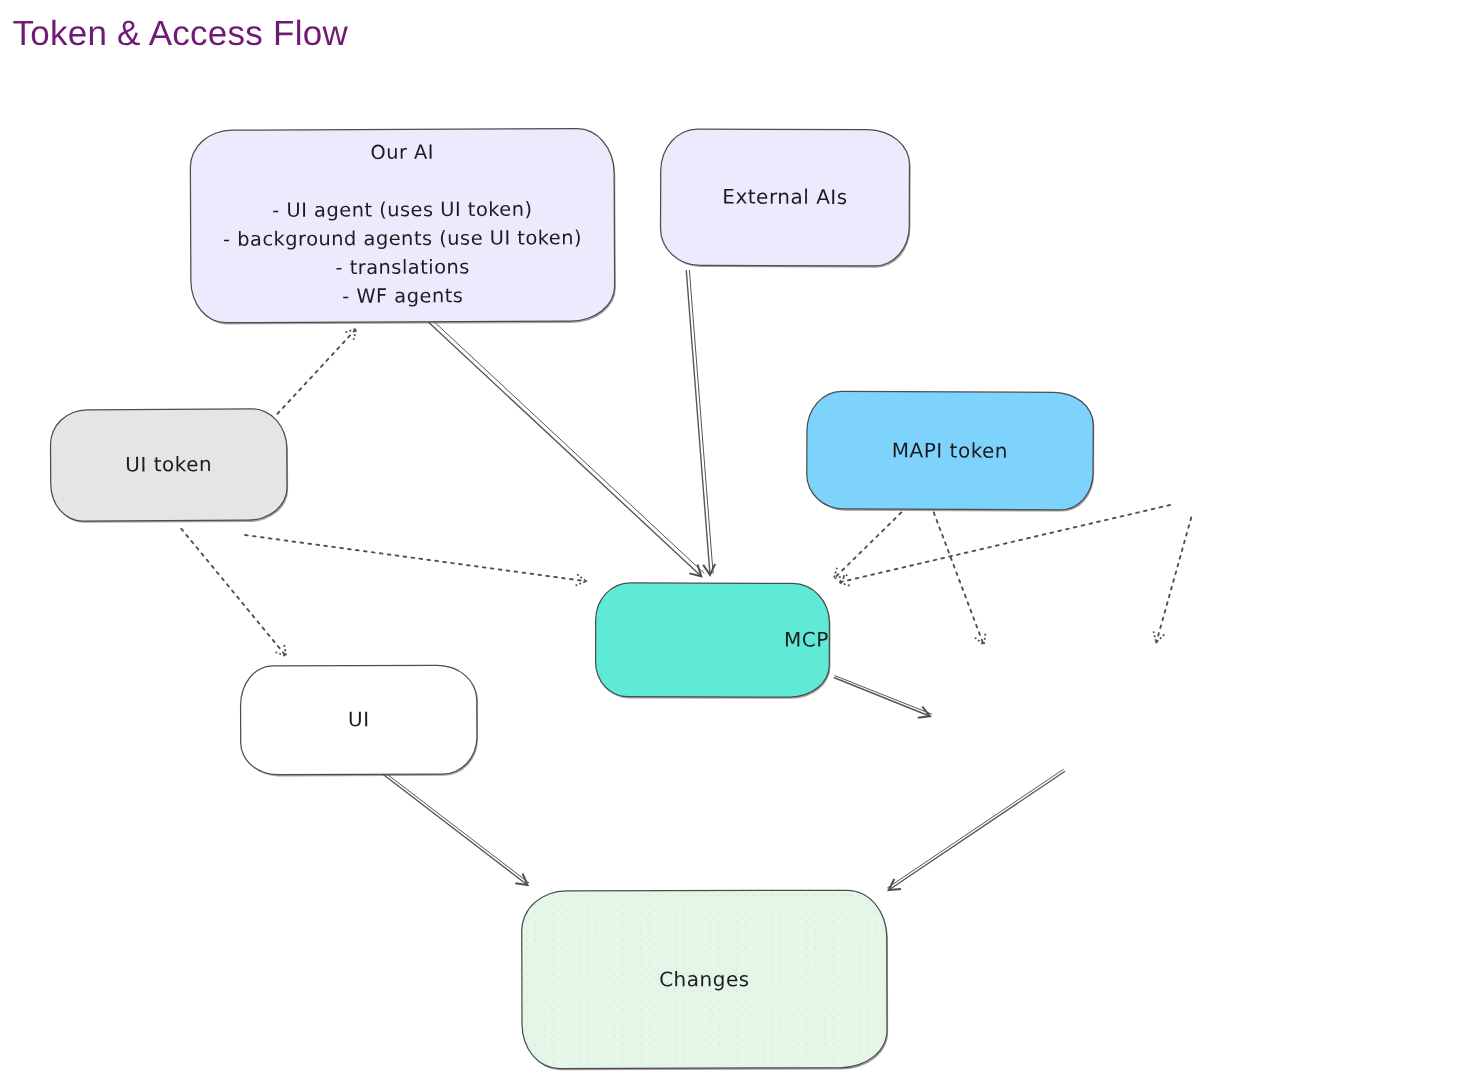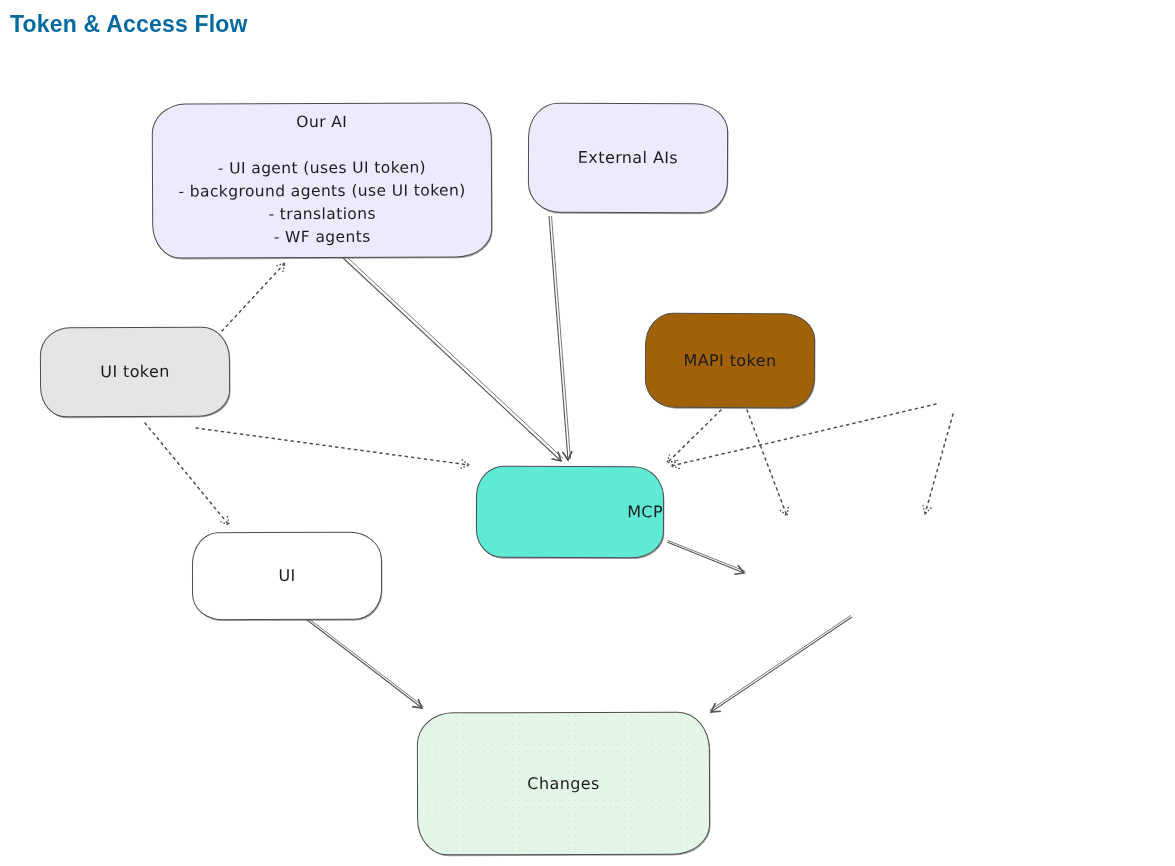--- a/index.html
+++ b/index.html
@@ -6,21 +6,21 @@
   html, body {
     width: 1175px; height: 866px;
     background: #ffffff;
     font-family: "DejaVu Sans", sans-serif;
     overflow: hidden;
   }
   .page { position: relative; width: 1175px; height: 866px; background: #ffffff; }
   .page-title {
     position: absolute; left: 10px; top: 11px;
     font-family: "Liberation Sans", sans-serif;
-    font-size: 23px; font-weight: 700; color: #0369a1;
+    font-size: 28px; font-weight: 400; color: #701a75;
     letter-spacing: 0.2px;
   }
   .canvas { position: absolute; inset: 0; padding-left: 25px; }
   svg.edges { position: absolute; left: 0; top: 0; width: 1175px; height: 866px; }
 
   .node {
     position: absolute;
     border: 1.6px solid #4d4d4d;
     display: flex; flex-direction: column;
     align-items: center; justify-content: center;
@@ -29,21 +29,21 @@
     font-size: 16px;
     letter-spacing: 0.4px;
     box-shadow: 1px 1.5px 0 -0.6px rgba(90,90,90,0.55);
   }
   .node .label { line-height: 1.45; }
 
   
   .n-our-ai      { left:152px; top:103px; width:340px; height:155px; background:#eceafc; border-radius: 34px 30px 36px 28px / 30px 36px 28px 34px; transform: rotate(-0.25deg); }
   .n-external-ais{ left:528px; top:103px; width:200px; height:110px; background:#eceafc; border-radius: 30px 34px 28px 32px / 34px 28px 32px 30px; transform: rotate(0.2deg); }
   .n-ui-token    { left:40px;  top:327px; width:190px; height:90px;  background:#e5e5e5; border-radius: 30px 28px 32px 26px / 28px 32px 26px 30px; transform: rotate(-0.3deg); }
-  .n-mapi-token  { left:645px; top:313px; width:170px; height:95px;  background:#a16207; border-radius: 28px 32px 26px 30px / 32px 26px 30px 28px; transform: rotate(0.25deg); }
+  .n-mapi-token  { left:645px; top:313px; width:230px; height:95px;  background:#7dd3fc; border-radius: 28px 32px 26px 30px / 32px 26px 30px 28px; transform: rotate(0.25deg); }
   .n-pat         { left:938px; top:316px; width:212px; height:94px;  background:#ebebeb; border-radius: 32px 26px 30px 28px / 26px 30px 28px 32px; transform: rotate(-0.2deg); }
   .n-mcp         { left:476px; top:466px; width:188px; height:92px;  background:#5eead4; border-radius: 28px 30px 32px 26px / 30px 32px 26px 28px; transform: rotate(0.15deg); align-items: flex-end; }
   .n-ui          { left:192px; top:532px; width:190px; height:88px;  background:#ffffff; border-radius: 26px 32px 28px 30px / 32px 28px 30px 26px; transform: rotate(-0.2deg); }
   .n-mapi        { left:752px; top:530px; width:188px; height:92px;  background:#ffffff; border-radius: 30px 26px 32px 28px / 26px 32px 28px 30px; transform: rotate(0.2deg); }
   .n-changes     { left:417px; top:712px; width:293px; height:143px;
                    background-color:#e4f6e7;
                    background-image: radial-gradient(rgba(140,190,150,0.35) 0.7px, transparent 0.8px);
                    background-size: 7px 7px;
                    border-radius: 36px 32px 38px 30px / 32px 38px 30px 36px; transform: rotate(-0.15deg); }
 

